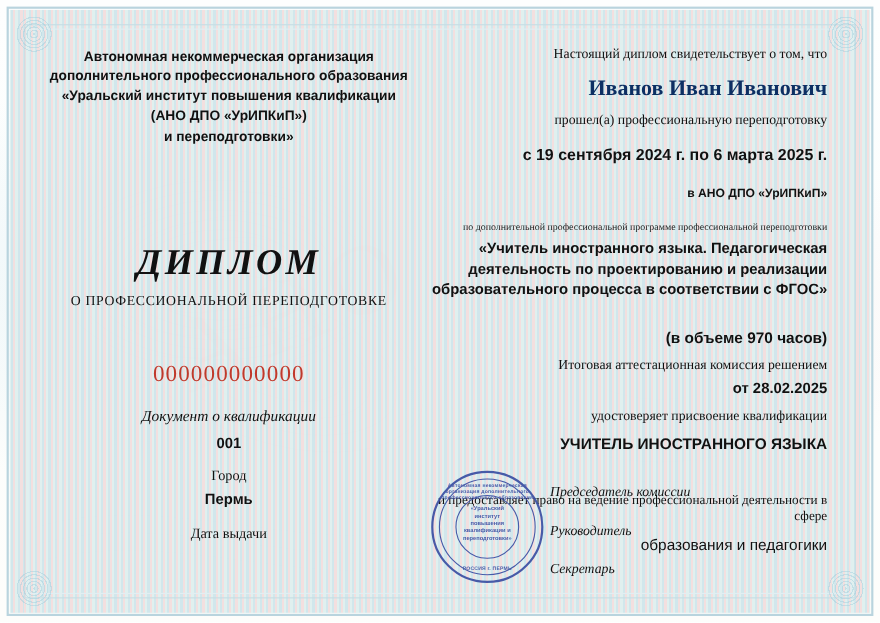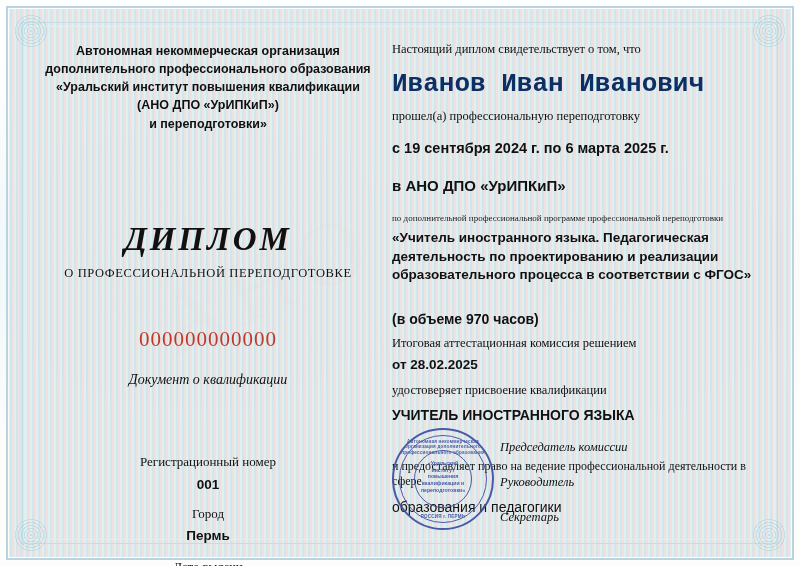--- a/index.html
+++ b/index.html
@@ -96,25 +96,25 @@
   .left-col {
     position: absolute;
     left: 34px;
     top: 34px;
     width: 348px;
     height: 498px;
     text-align: center;
   }
   .right-col {
     position: absolute;
-    left: 392px;
+    left: 376px;
     top: 34px;
     width: 376px;
     height: 498px;
-    text-align: left;
+    text-align: right;
   }
 
   
   .org-block {
     margin-top: 8px;
     font-family: "Liberation Sans", sans-serif;
     font-weight: bold;
     font-size: 12.5px;
     color: #101010;
     line-height: 1.45;
@@ -186,43 +186,43 @@
 
   
   .r-intro {
     margin-top: 8px;
     font-family: "Liberation Serif", serif;
     font-size: 12.5px;
     color: #111;
   }
   .r-name {
     margin-top: 12px;
-    font-family: Liberation Mono, monospace;
-    font-weight: bold;
-    font-size: 26px;
+    font-family: Liberation Serif, serif;
+    font-weight: bold;
+    font-size: 20px;
     color: #0d2f63;
   }
   .r-passed {
     margin-top: 10px;
     font-family: "Liberation Serif", serif;
     font-size: 12.5px;
     color: #111;
   }
   .r-period {
     margin-top: 16px;
     font-family: "Liberation Sans", sans-serif;
     font-weight: bold;
     font-size: 14.5px;
     color: #111;
   }
   .r-org {
     margin-top: 21px;
     font-family: "Liberation Sans", sans-serif;
     font-weight: bold;
-    font-size: 15px;
+    font-size: 11px;
     color: #111;
   }
   .r-prog-label {
     margin-top: 19px;
     font-family: "Liberation Serif", serif;
     font-size: 9px;
     color: #222;
   }
   .r-prog-name {
     margin-top: 6px;
@@ -406,21 +406,20 @@
       <div>(АНО ДПО «УрИПКиП»)</div>
       <div>и переподготовки»</div>
     </div>
 
     <div class="diploma-title">ДИПЛОМ</div>
     <div class="diploma-sub">О ПРОФЕССИОНАЛЬНОЙ ПЕРЕПОДГОТОВКЕ</div>
 
     <div class="doc-number">000000000000</div>
     <div class="doc-qual">Документ о квалификации</div>
 
-    <div class="reg-label">Регистрационный номер</div>
     <div class="reg-value">001</div>
 
     <div class="city-label">Город</div>
     <div class="city-value">Пермь</div>
 
     <div class="date-label">Дата выдачи</div>
 
   </div>
 
   <div class="right-col">

